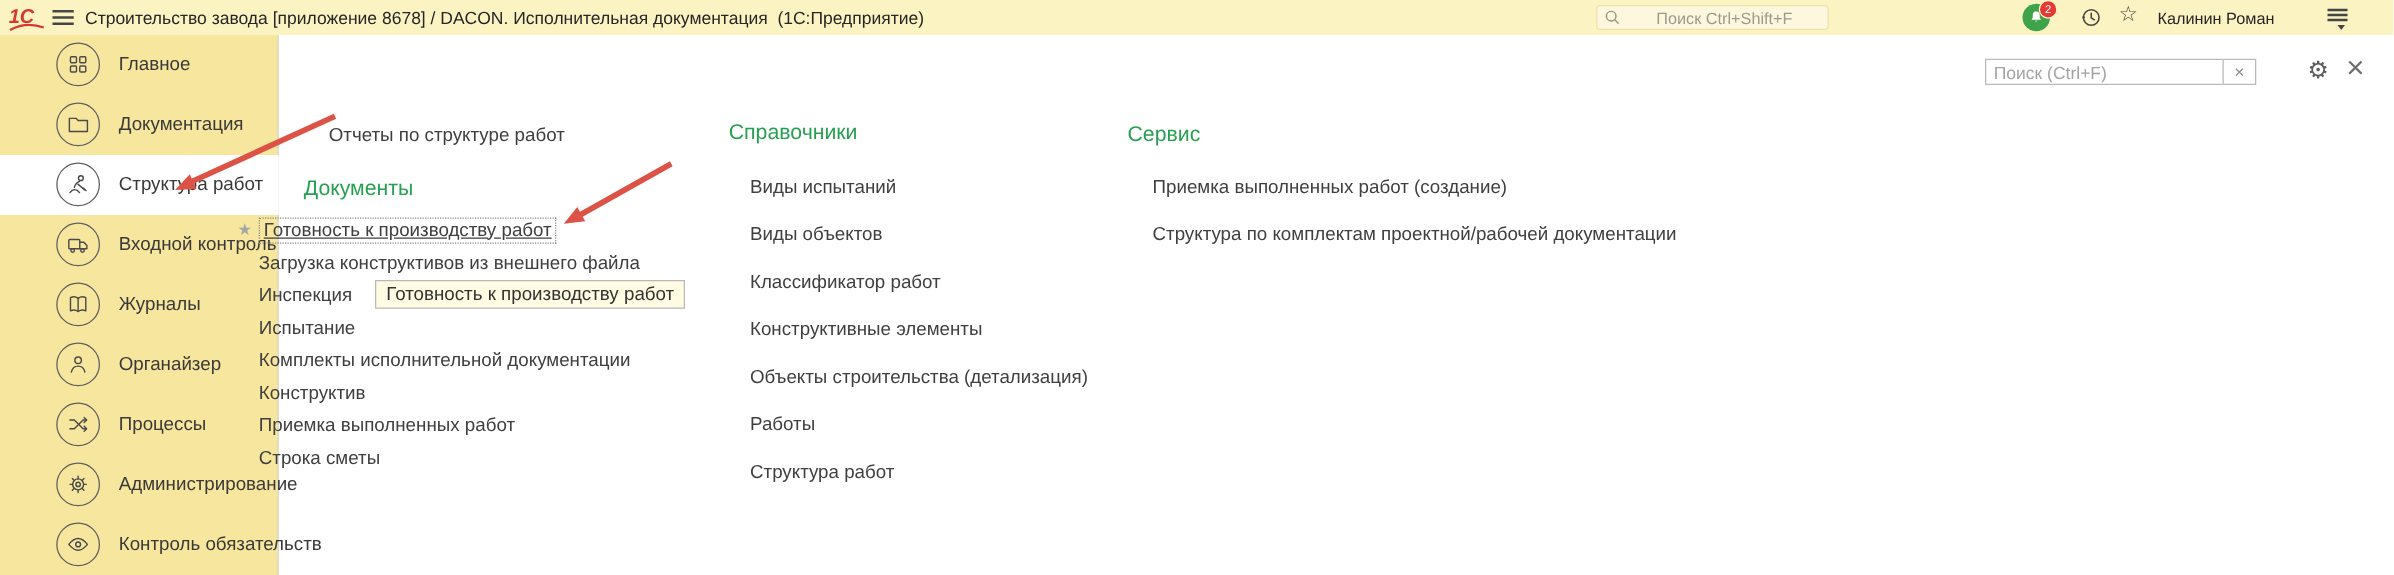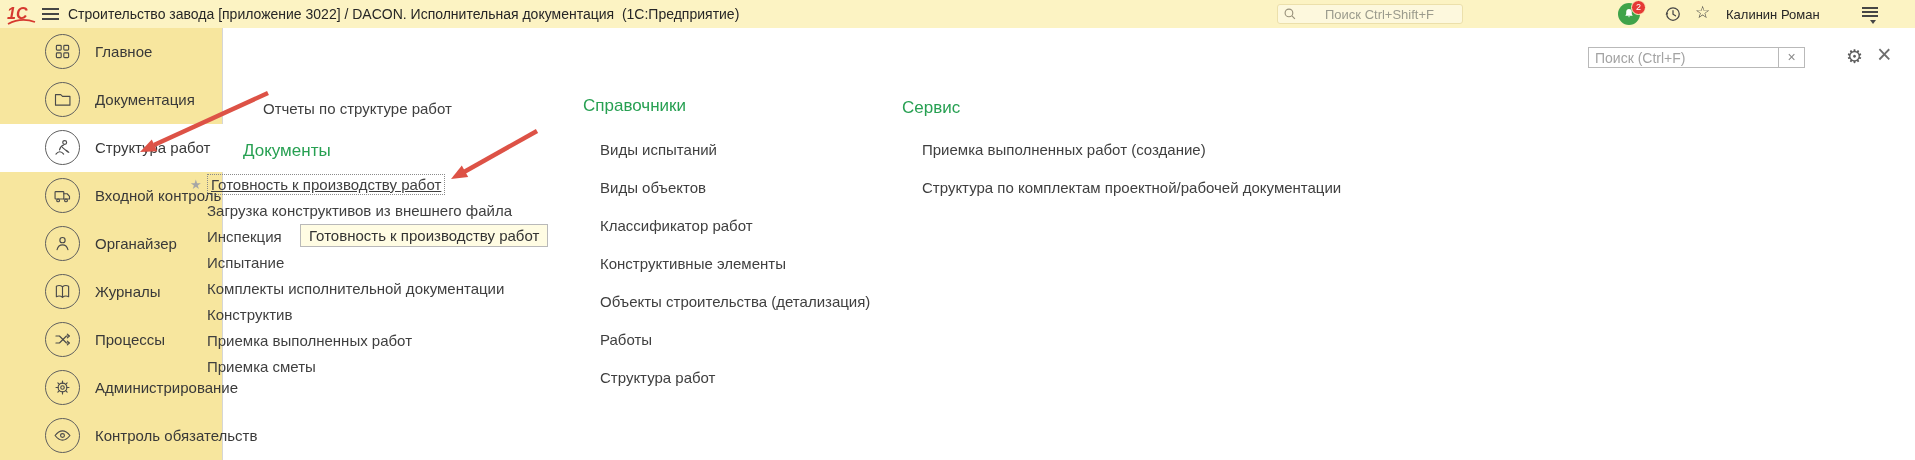--- a/index.html
+++ b/index.html
@@ -73,21 +73,21 @@
       <span>1С</span>
       <svg width="30" height="6" viewBox="0 0 30 6">
           <path d="M1 5 Q14 -2 28 3" stroke="#d6392f" stroke-width="1.8" fill="none"></path>
         </svg>
     </div>
     <div class="burger">
         <span></span>
         <span></span>
         <span></span>
       </div>
-    <div class="tb-title">Строительство завода [приложение 3022] / DACON. Исполнительная документация  (1С:Предприятие)</div>
+    <div class="tb-title">Строительство завода [приложение 8678] / DACON. Исполнительная документация  (1С:Предприятие)</div>
 
     <div class="tb-search">
       <svg width="14" height="14" viewBox="0 0 20 20">
           <circle cx="8.5" cy="8.5" r="5.5" stroke="#97907a" stroke-width="1.6" fill="none"></circle>
           <path d="M12.8 12.8L17 17" stroke="#97907a" stroke-width="1.6"></path>
         </svg>
       <input placeholder="Поиск Ctrl+Shift+F" style="">
     </div>
 
     <div class="bell">
@@ -160,35 +160,35 @@
             <circle cx="7" cy="17.6" r="1.6"></circle>
             <circle cx="16" cy="17.6" r="1.6"></circle>
           </svg>
       </span>
       <span class="nav-label">Входной контроль</span>
     </div>
 
     <div class="nav-item">
       <span class="nav-ico">
         <svg width="21" height="21" viewBox="0 0 24 24">
+            <path d="M12 6.5c-2-1.5-5-1.6-7-.6v12c2-1 5-0.9 7 .6 2-1.5 5-1.6 7-.6v-12c-2-1-5-0.9-7 .6z"></path>
+            <path d="M12 6.5v12"></path>
+          </svg>
+      </span>
+      <span class="nav-label">Журналы</span>
+    </div>
+
+    <div class="nav-item">
+      <span class="nav-ico">
+        <svg width="21" height="21" viewBox="0 0 24 24">
             <circle cx="12" cy="8.2" r="3"></circle>
             <path d="M5.8 19c1-4 3.8-5.4 6.2-5.4s5.2 1.4 6.2 5.4"></path>
           </svg>
       </span>
       <span class="nav-label">Органайзер</span>
-    </div>
-
-    <div class="nav-item">
-      <span class="nav-ico">
-        <svg width="21" height="21" viewBox="0 0 24 24">
-            <path d="M12 6.5c-2-1.5-5-1.6-7-.6v12c2-1 5-0.9 7 .6 2-1.5 5-1.6 7-.6v-12c-2-1-5-0.9-7 .6z"></path>
-            <path d="M12 6.5v12"></path>
-          </svg>
-      </span>
-      <span class="nav-label">Журналы</span>
     </div>
 
     <div class="nav-item">
       <span class="nav-ico">
         <svg width="21" height="21" viewBox="0 0 24 24">
             <path d="M4.5 8h4l8 8h3"></path>
             <path d="M4.5 16h4l8-8h3"></path>
             <path d="M17.5 5.8L19.8 8l-2.3 2.2"></path>
             <path d="M17.5 13.8L19.8 16l-2.3 2.2"></path>
           </svg>
@@ -247,21 +247,21 @@
       <div class="doc-row">
           <a class="doc-link indent">Комплекты исполнительной документации</a>
         </div>
       <div class="doc-row">
           <a class="doc-link indent">Конструктив</a>
         </div>
       <div class="doc-row">
           <a class="doc-link indent">Приемка выполненных работ</a>
         </div>
       <div class="doc-row">
-          <a class="doc-link indent">Приемка сметы</a>
+          <a class="doc-link indent">Строка сметы</a>
         </div>
     </div>
 
     <div class="tooltip">Готовность к производству работ</div>
 
     <div class="sec-header hd-cat">Справочники</div>
     <div class="cat-list">
       <div class="doc-row">
           <a class="doc-link">Виды испытаний</a>
         </div>

